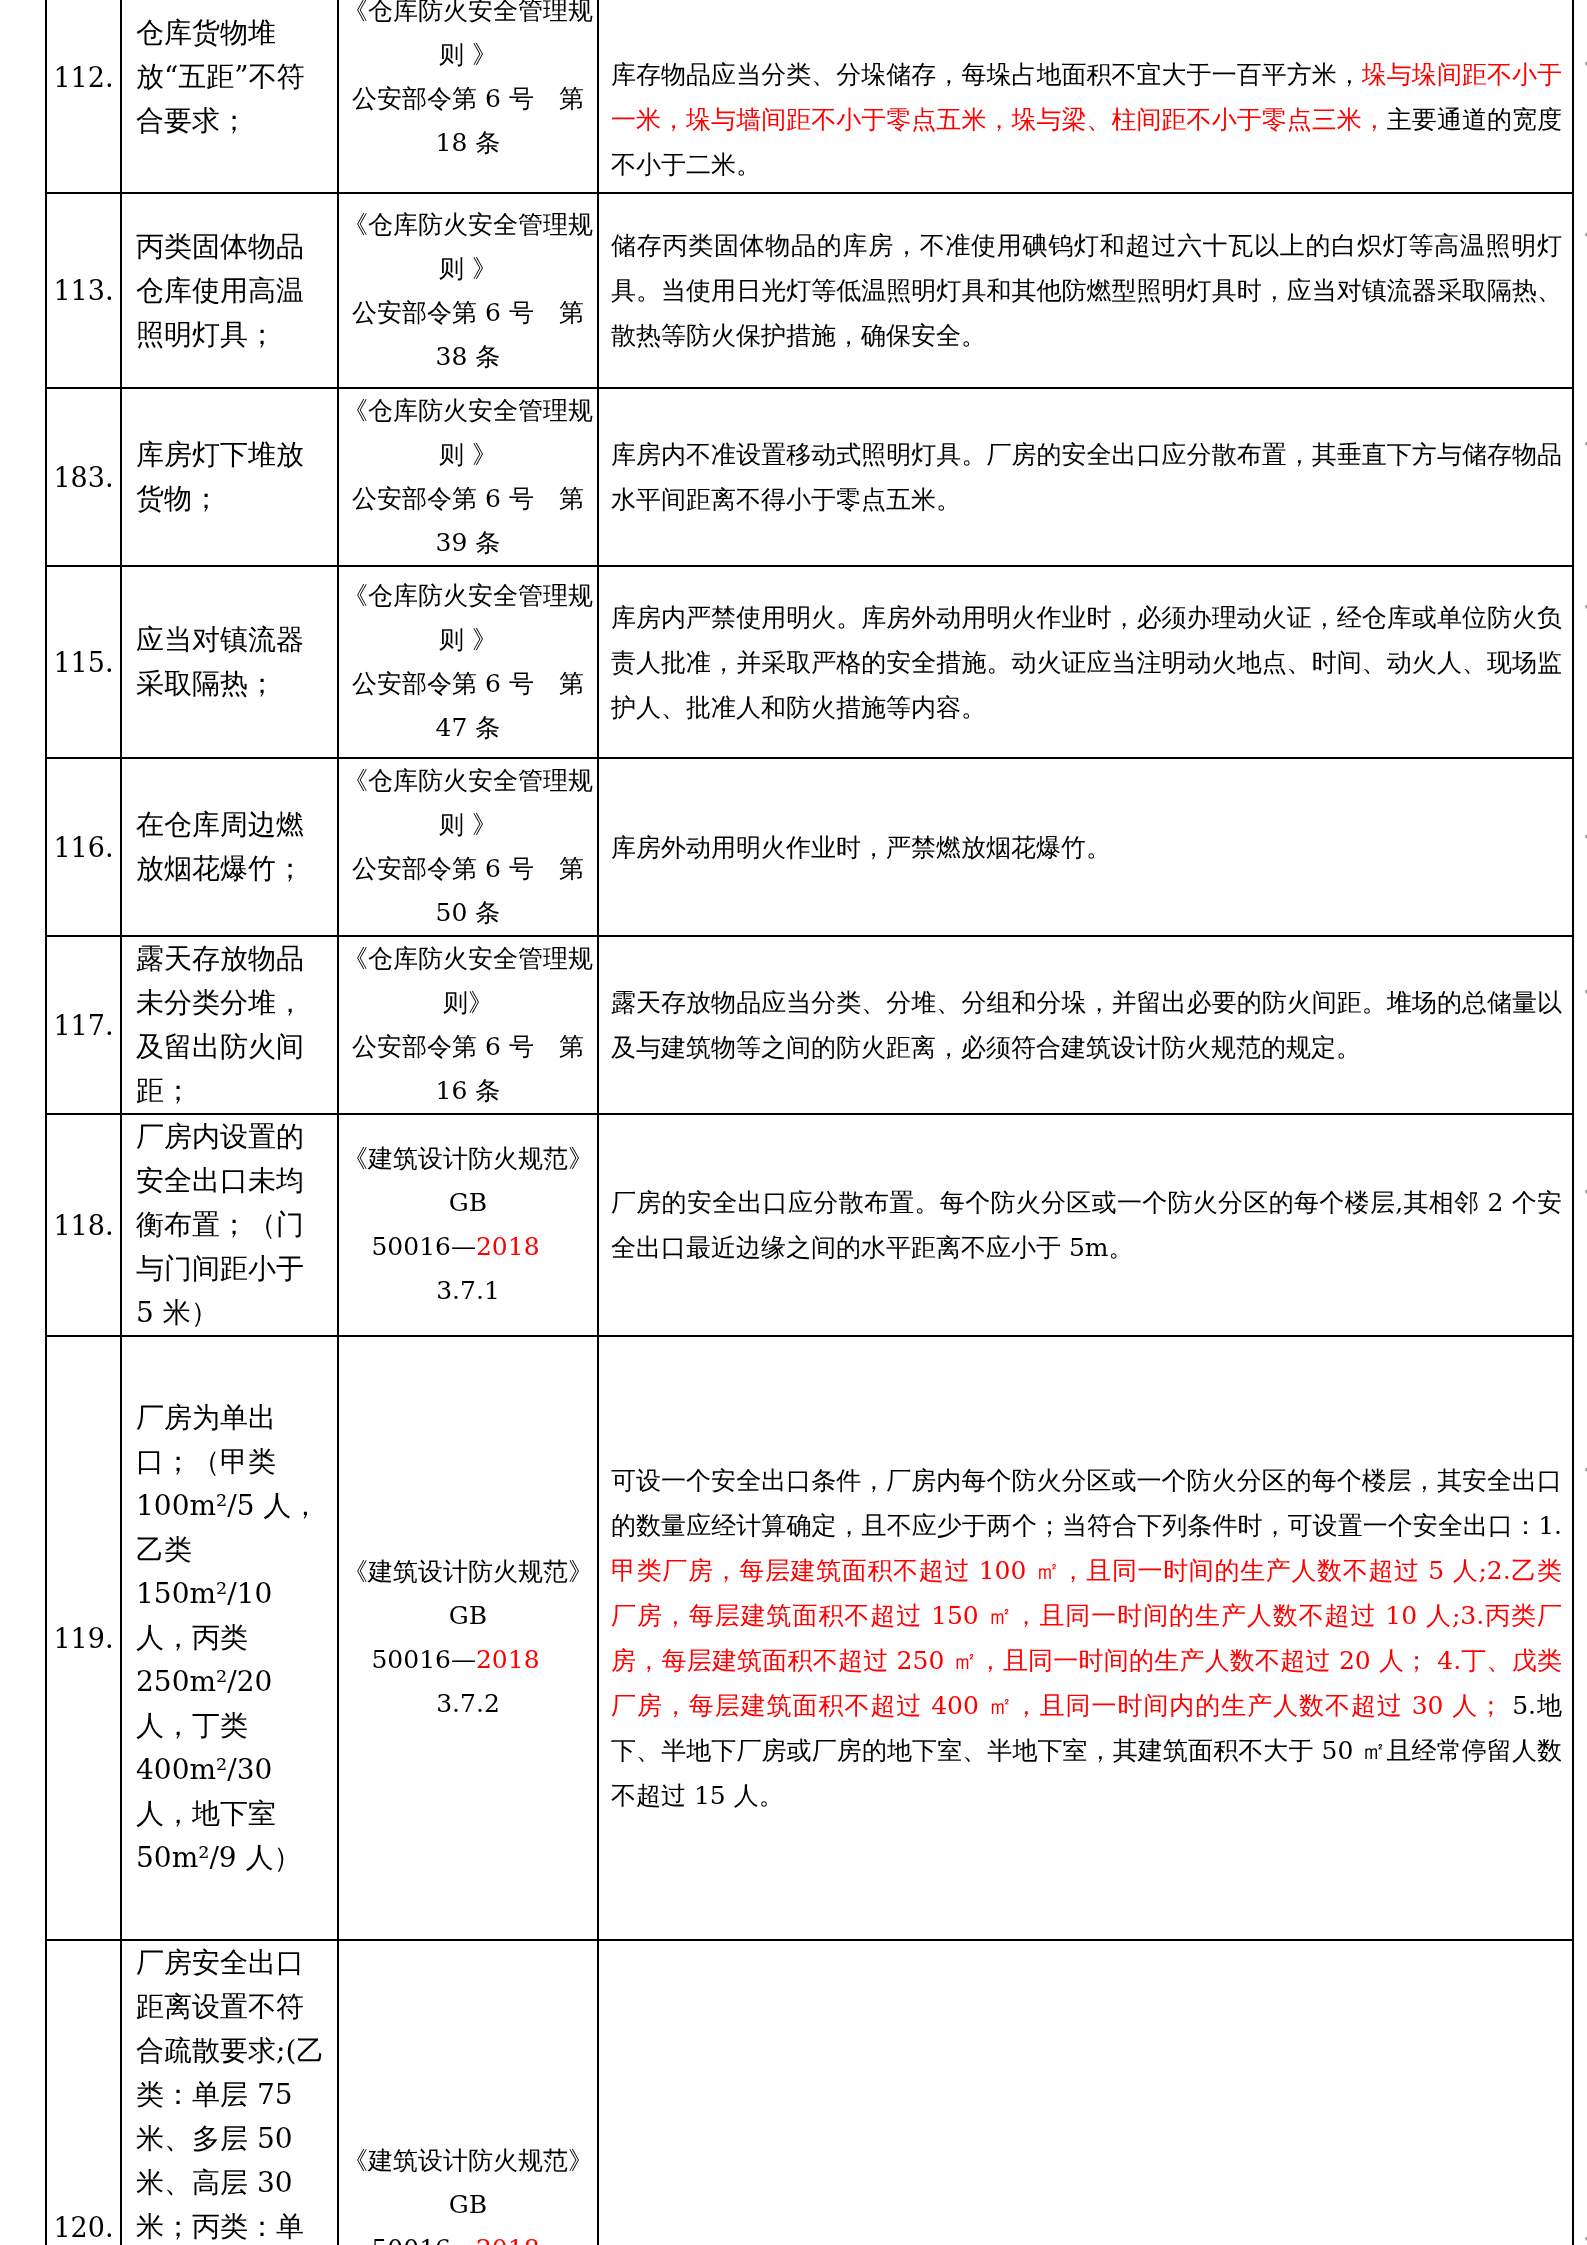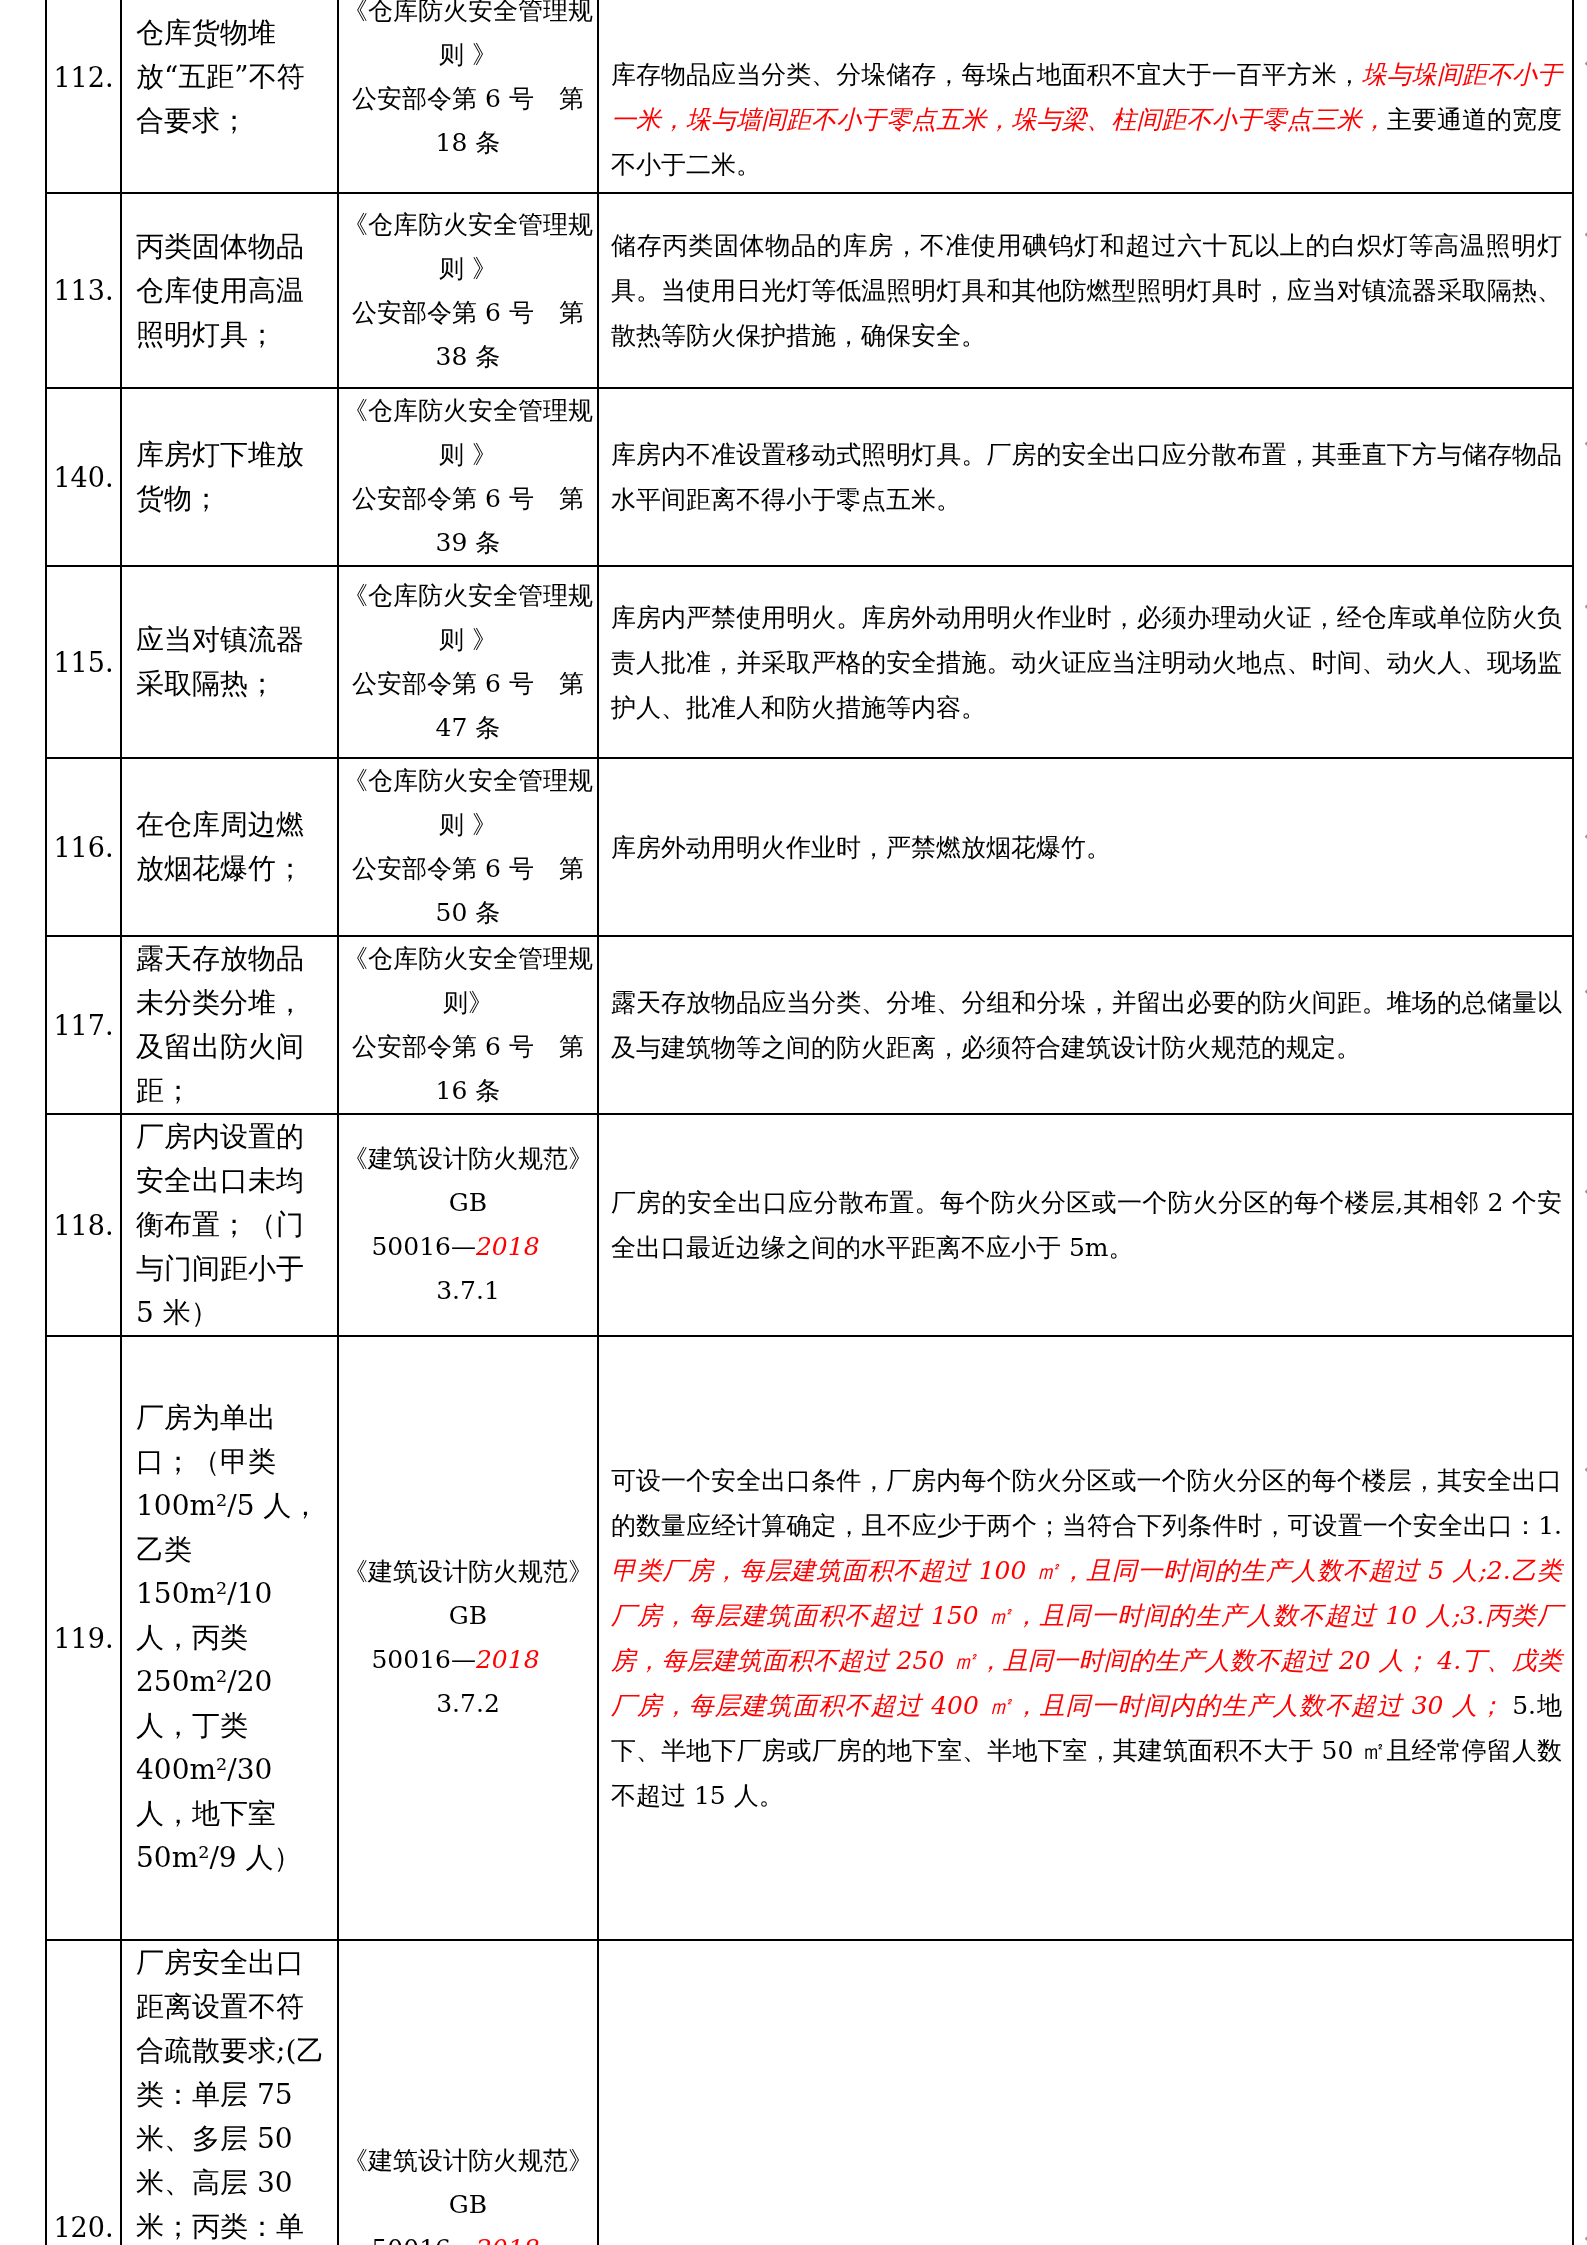--- a/index.html
+++ b/index.html
@@ -74,21 +74,21 @@
     padding-bottom: 5px;
   }
   .detail-wrap {
     position: relative;
   }
   .detail-text {
     font-size: 25px;
     line-height: 45px;
     text-align: justify;
   }
-  .red { color: #ff0000; font-style: italic; }
+  .red { color: #ff0000; }
   .pmark {
     position: absolute;
     right: -34px;
     top: 4px;
     color: #9a9a9a;
     font-size: 14px;
     line-height: 14px;
     font-family: "DejaVu Sans", "Liberation Sans", sans-serif;
   }
 </style>
@@ -139,21 +139,21 @@
     </td>
     <td class="c-detail">
       <div class="detail-wrap">
         <div class="detail-text"><span>储存丙类固体物品的库房，不准使用碘钨灯和超过六十瓦以上的白炽灯等高温照明灯具。当使用日光灯等低温照明灯具和其他防燃型照明灯具时，应当对镇流器采取隔热、散热等防火保护措施，确保安全。</span></div>
         <span class="pmark">↵</span>
       </div>
     </td>
   </tr>
         <tr class="r2">
     <td class="c-num">
-      <span>140.</span>
+      <span>183.</span>
     </td>
     <td class="c-issue">
       <div class="issue-text">库房灯下堆放货物；</div>
     </td>
     <td class="c-ref">
       <div class="ref-wrap">
               <div class="ref-line"><span>《仓库防火安全管理规则 》</span></div>
               <div class="ref-line"><span>公安部令第 6 号　第 39 条</span></div>
             </div>
     </td>

